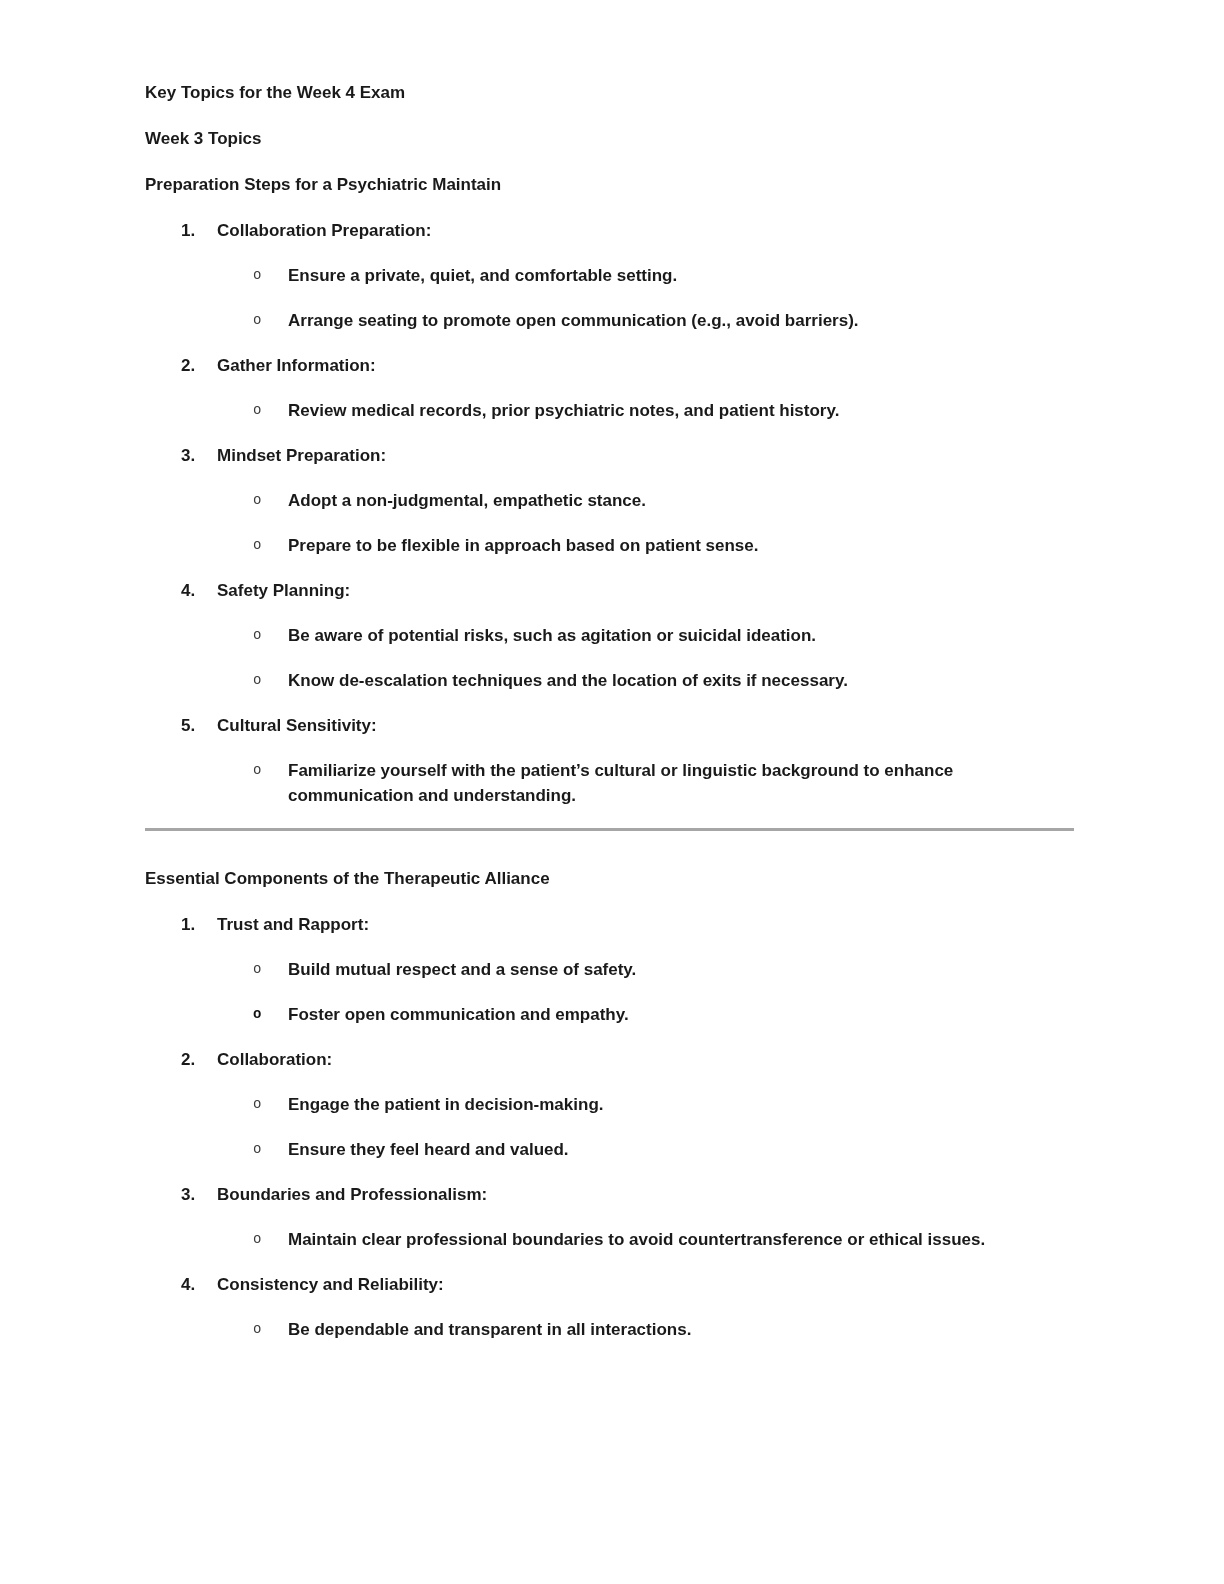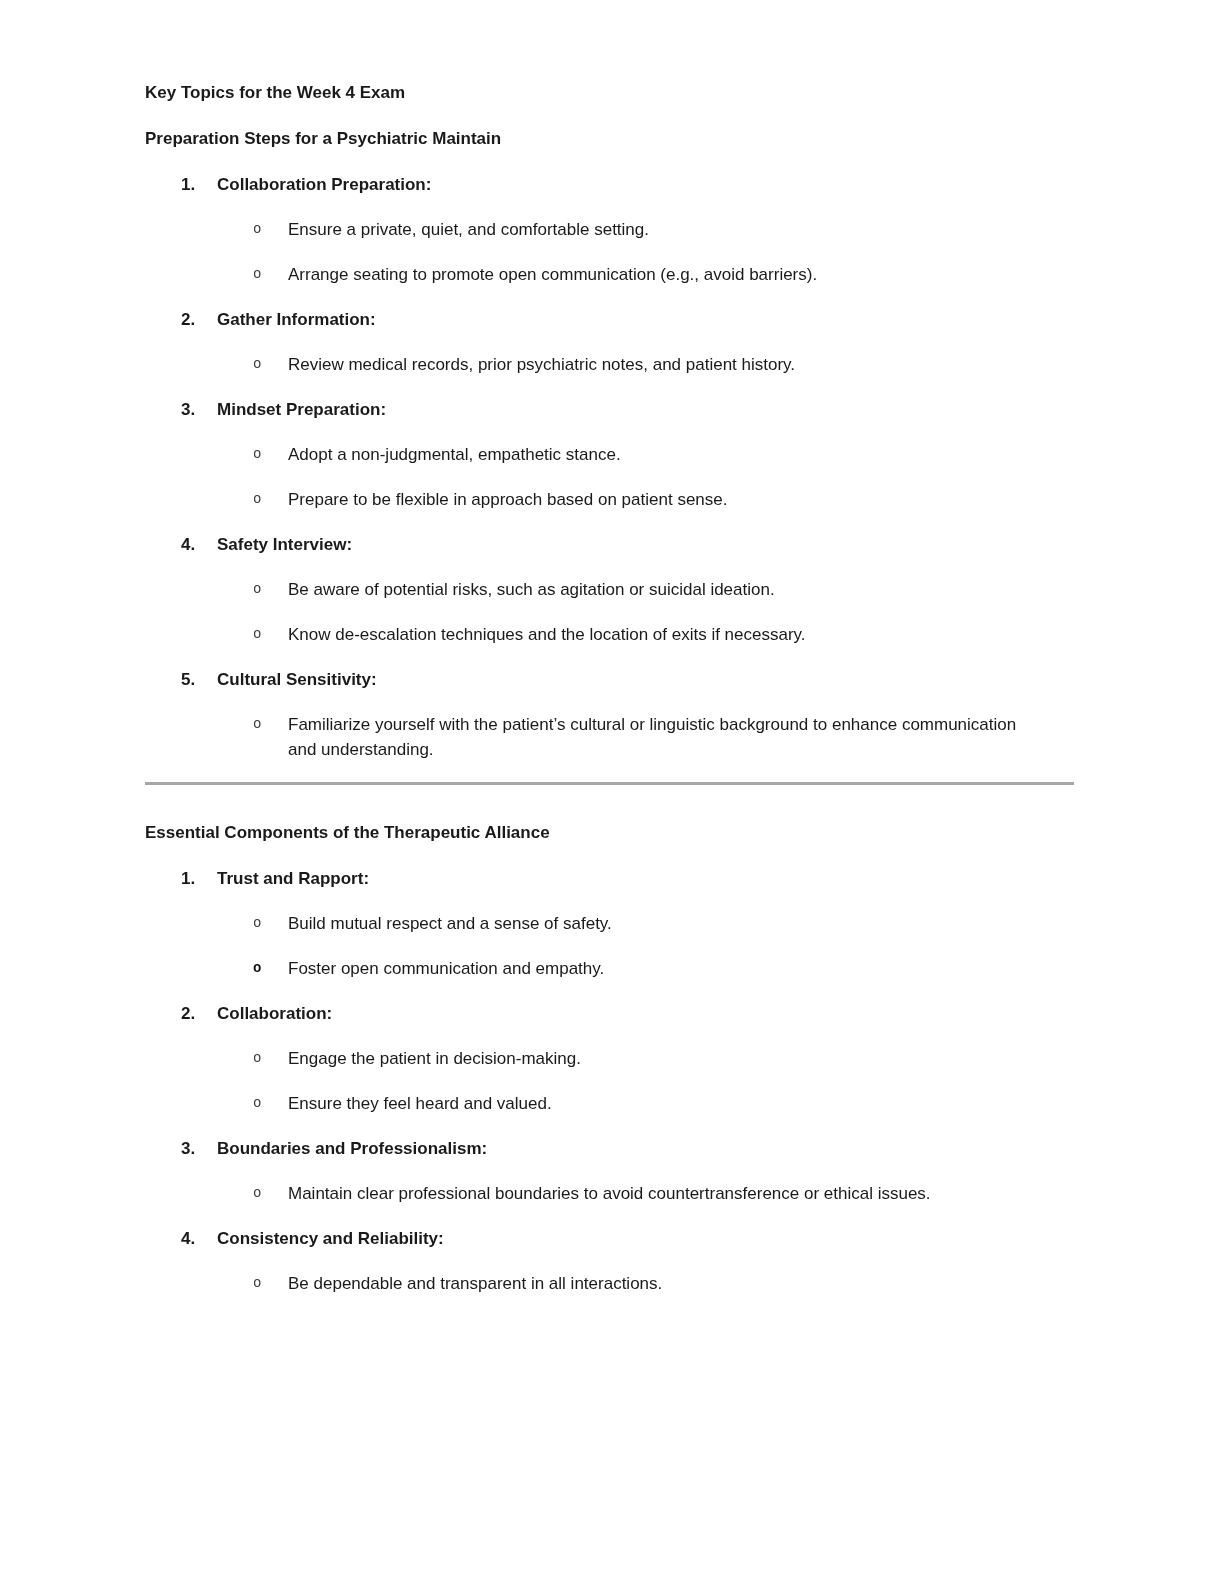--- a/index.html
+++ b/index.html
@@ -49,34 +49,36 @@
     line-height:25px;
     color:#3a3a3a;
   }
   .bullet-row .marker.bold{
     font-weight:bold;
     color:#111111;
   }
   .bullet-row .bullet-text{
     flex:1;
     max-width:740px;
+    font-weight:bold;
   }
   hr.section-divider{
     border:none;
     height:3px;
     background:var(--divider-color);
     margin:12px 0 35px 0;
   }
 </style>
 </head>
 <body>
 
 <div class="page">
 
   <p class="doc-title">Key Topics for the Week 4 Exam</p>
+  <p class="doc-subtitle">Week 3 Topics</p>
 
   <p class="section-heading">Preparation Steps for a Psychiatric Maintain</p>
 
   <div class="num-item">
     <span class="num">1.</span>
     <span class="item-label">Collaboration Preparation:</span>
   </div>
   <div class="bullet-row">
     <span class="marker">o</span>
     <span class="bullet-text">Ensure a private, quiet, and comfortable setting.</span>
@@ -103,21 +105,21 @@
     <span class="marker">o</span>
     <span class="bullet-text">Adopt a non-judgmental, empathetic stance.</span>
   </div>
   <div class="bullet-row">
     <span class="marker">o</span>
     <span class="bullet-text">Prepare to be flexible in approach based on patient sense.</span>
   </div>
 
   <div class="num-item">
     <span class="num">4.</span>
-    <span class="item-label">Safety Interview:</span>
+    <span class="item-label">Safety Planning:</span>
   </div>
   <div class="bullet-row">
     <span class="marker">o</span>
     <span class="bullet-text">Be aware of potential risks, such as agitation or suicidal ideation.</span>
   </div>
   <div class="bullet-row">
     <span class="marker">o</span>
     <span class="bullet-text">Know de-escalation techniques and the location of exits if necessary.</span>
   </div>
 

